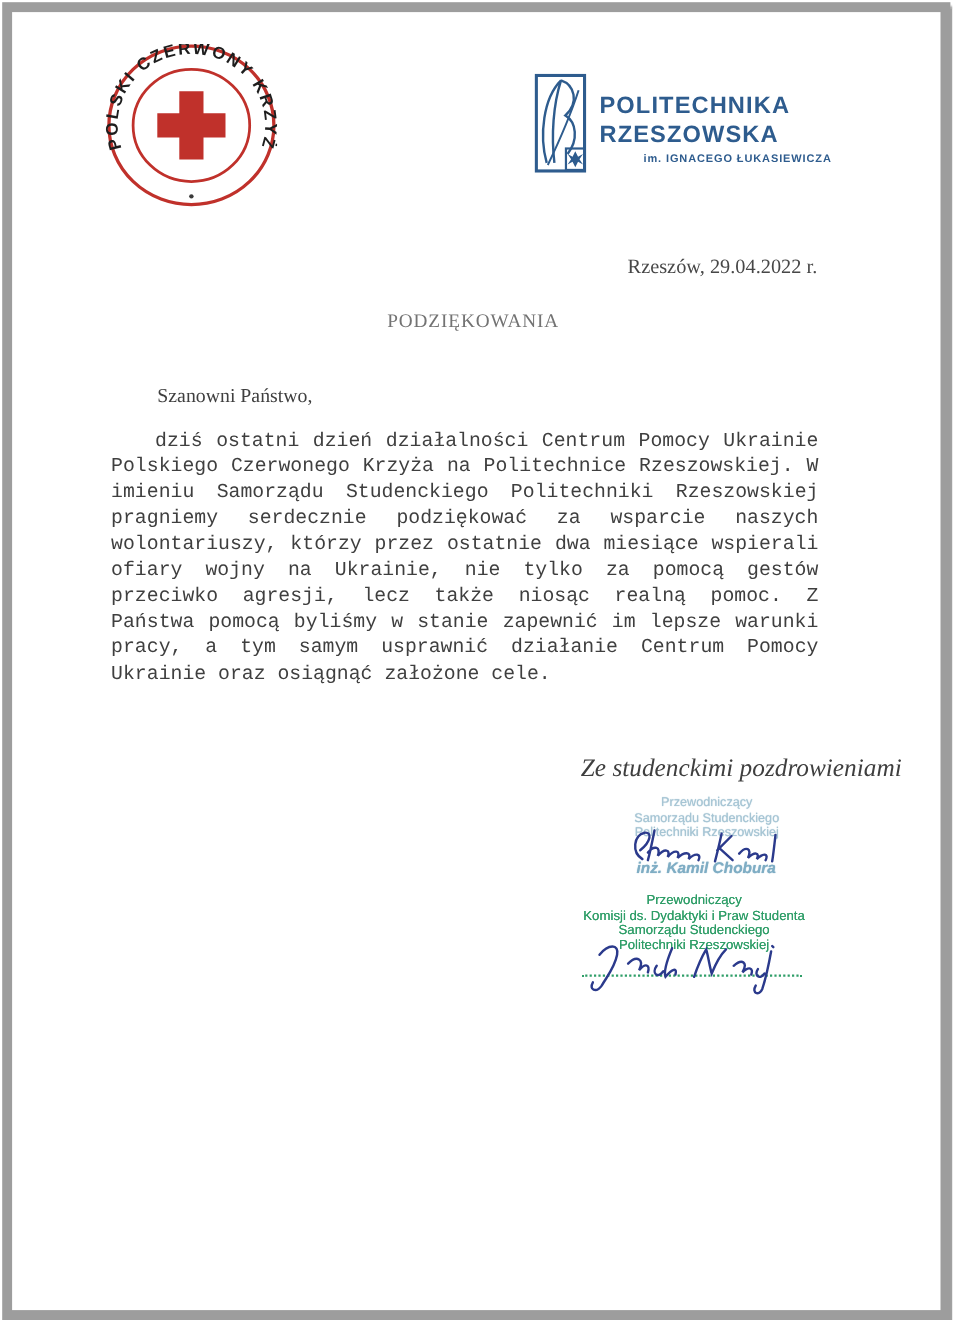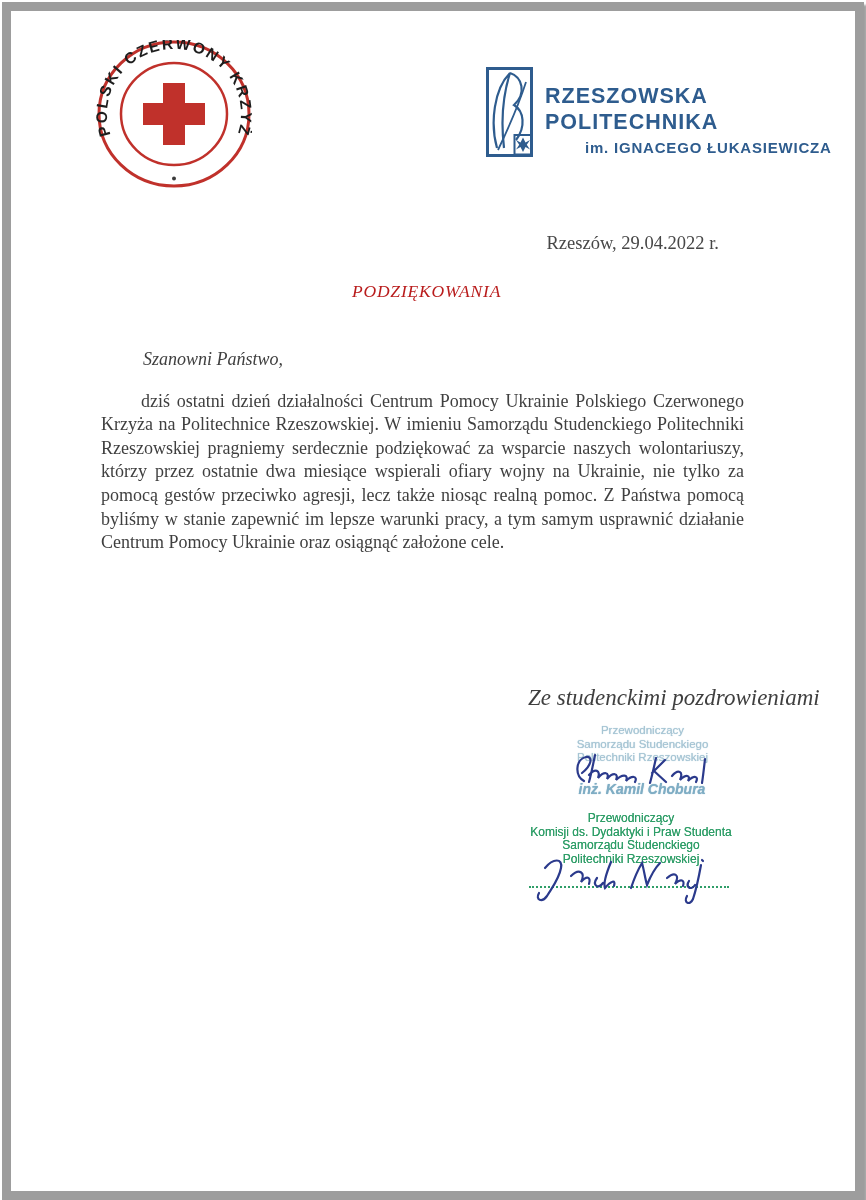--- a/index.html
+++ b/index.html
@@ -19,35 +19,35 @@
   .pck-cross{fill:var(--pck-red);}
   .pck-ringtext{fill:#1d1d1d;font-family:"Liberation Sans",sans-serif;font-weight:bold;}
   .prz-logo{position:absolute;left:486px;top:67px;width:47px;height:90px;}
   .prz-stroke{stroke:var(--prz-blue);fill:none;}
   .prz-fill{fill:var(--prz-blue);}
   .prz-text{
     position:absolute;left:545px;top:86px;color:var(--prz-blue);
     font-family:"Liberation Sans",sans-serif;font-weight:bold;line-height:1;
   }
   .prz-name{font-size:21.5px;letter-spacing:1px;margin-bottom:4px;}
-  .prz-sub{font-size:15px;letter-spacing:.8px;margin-top:7px;padding-left:40px;}
+  .prz-sub{font-size:10px;letter-spacing:.8px;margin-top:7px;padding-left:40px;}
   
   .date-line{
-    position:absolute;top:233px;left:456px;width:263px;text-align:right;
+    position:absolute;top:233px;left:480px;width:263px;text-align:right;
     font-size:18.5px;color:#474747;
   }
   .letter-title{
-    position:absolute;top:281px;left:352px;font-size:17.5px;letter-spacing:.8px;color:#b91c1c;font-style:italic;
+    position:absolute;top:281px;left:352px;font-size:17.5px;letter-spacing:.8px;color:#737373;
   }
   .letter-body{
     position:absolute;left:101px;top:348px;width:643px;
     font-size:18px;line-height:23.6px;color:#3f3f3f;
   }
-  .salutation{font-style:italic;padding-left:42px;margin:0 0 18px 0;}
-  .letter-body p{margin:0;text-align:justify;text-indent:40px;}
+  .salutation{padding-left:42px;margin:0 0 18px 0;}
+  .letter-body p{margin:0;text-align:justify;text-indent:40px;font-family:Liberation Mono, monospace;}
   .closing{
     position:absolute;left:528px;top:685px;font-style:italic;font-size:23px;color:#3f3f3f;
   }
   
   .stamp{
     font-family:"Liberation Sans",sans-serif;font-weight:normal;text-align:center;
     position:absolute;
   }
   .stamp-first{
     left:540px;top:724px;width:205px;font-size:11.5px;line-height:13.5px;
@@ -90,22 +90,22 @@
   <svg class="prz-logo" viewBox="0 0 47 90">
     <rect class="prz-stroke" x="1.5" y="1.5" width="44" height="87" stroke-width="3"></rect>
     <path class="prz-stroke" stroke-width="2.2" d="M11,81 C4,56 8,22 24,6 C17,28 15,56 18,81"></path>
     <path class="prz-stroke" stroke-width="2.2" d="M24,6 C36,10 41,26 28,38 C38,44 40,60 30,73"></path>
     <path class="prz-stroke" stroke-width="1.8" d="M12,83 C22,62 32,40 40,15"></path>
     <rect class="prz-stroke" x="28.5" y="68" width="17" height="19.5" fill="#fff" stroke-width="2"></rect>
     <path class="prz-fill" d="M37,70.5 L39.5,75.5 L44,73 L40.8,77.7 L44,82.5 L39.5,80 L37,85 L34.5,80 L30,82.5 L33.2,77.7 L30,73 L34.5,75.5 Z"></path>
   </svg>
 
   <div class="prz-text">
+    <div class="prz-name">POLITECHNIKA</div>
     <div class="prz-name">RZESZOWSKA</div>
-    <div class="prz-name">POLITECHNIKA</div>
     <div class="prz-sub">im. IGNACEGO ŁUKASIEWICZA</div>
   </div>
 
   <div class="date-line">Rzeszów, 29.04.2022 r.</div>
   <div class="letter-title">PODZIĘKOWANIA</div>
 
   <div class="letter-body">
     <div class="salutation">Szanowni Państwo,</div>
     <p>dziś ostatni dzień działalności Centrum Pomocy Ukrainie Polskiego Czerwonego Krzyża na Politechnice Rzeszowskiej. W imieniu Samorządu Studenckiego Politechniki Rzeszowskiej pragniemy serdecznie podziękować za wsparcie naszych wolontariuszy, którzy przez ostatnie dwa miesiące wspierali ofiary wojny na Ukrainie, nie tylko za pomocą gestów przeciwko agresji, lecz także niosąc realną pomoc. Z Państwa pomocą byliśmy w stanie zapewnić im lepsze warunki pracy, a tym samym usprawnić działanie Centrum Pomocy Ukrainie oraz osiągnąć założone cele.</p>
   </div>

